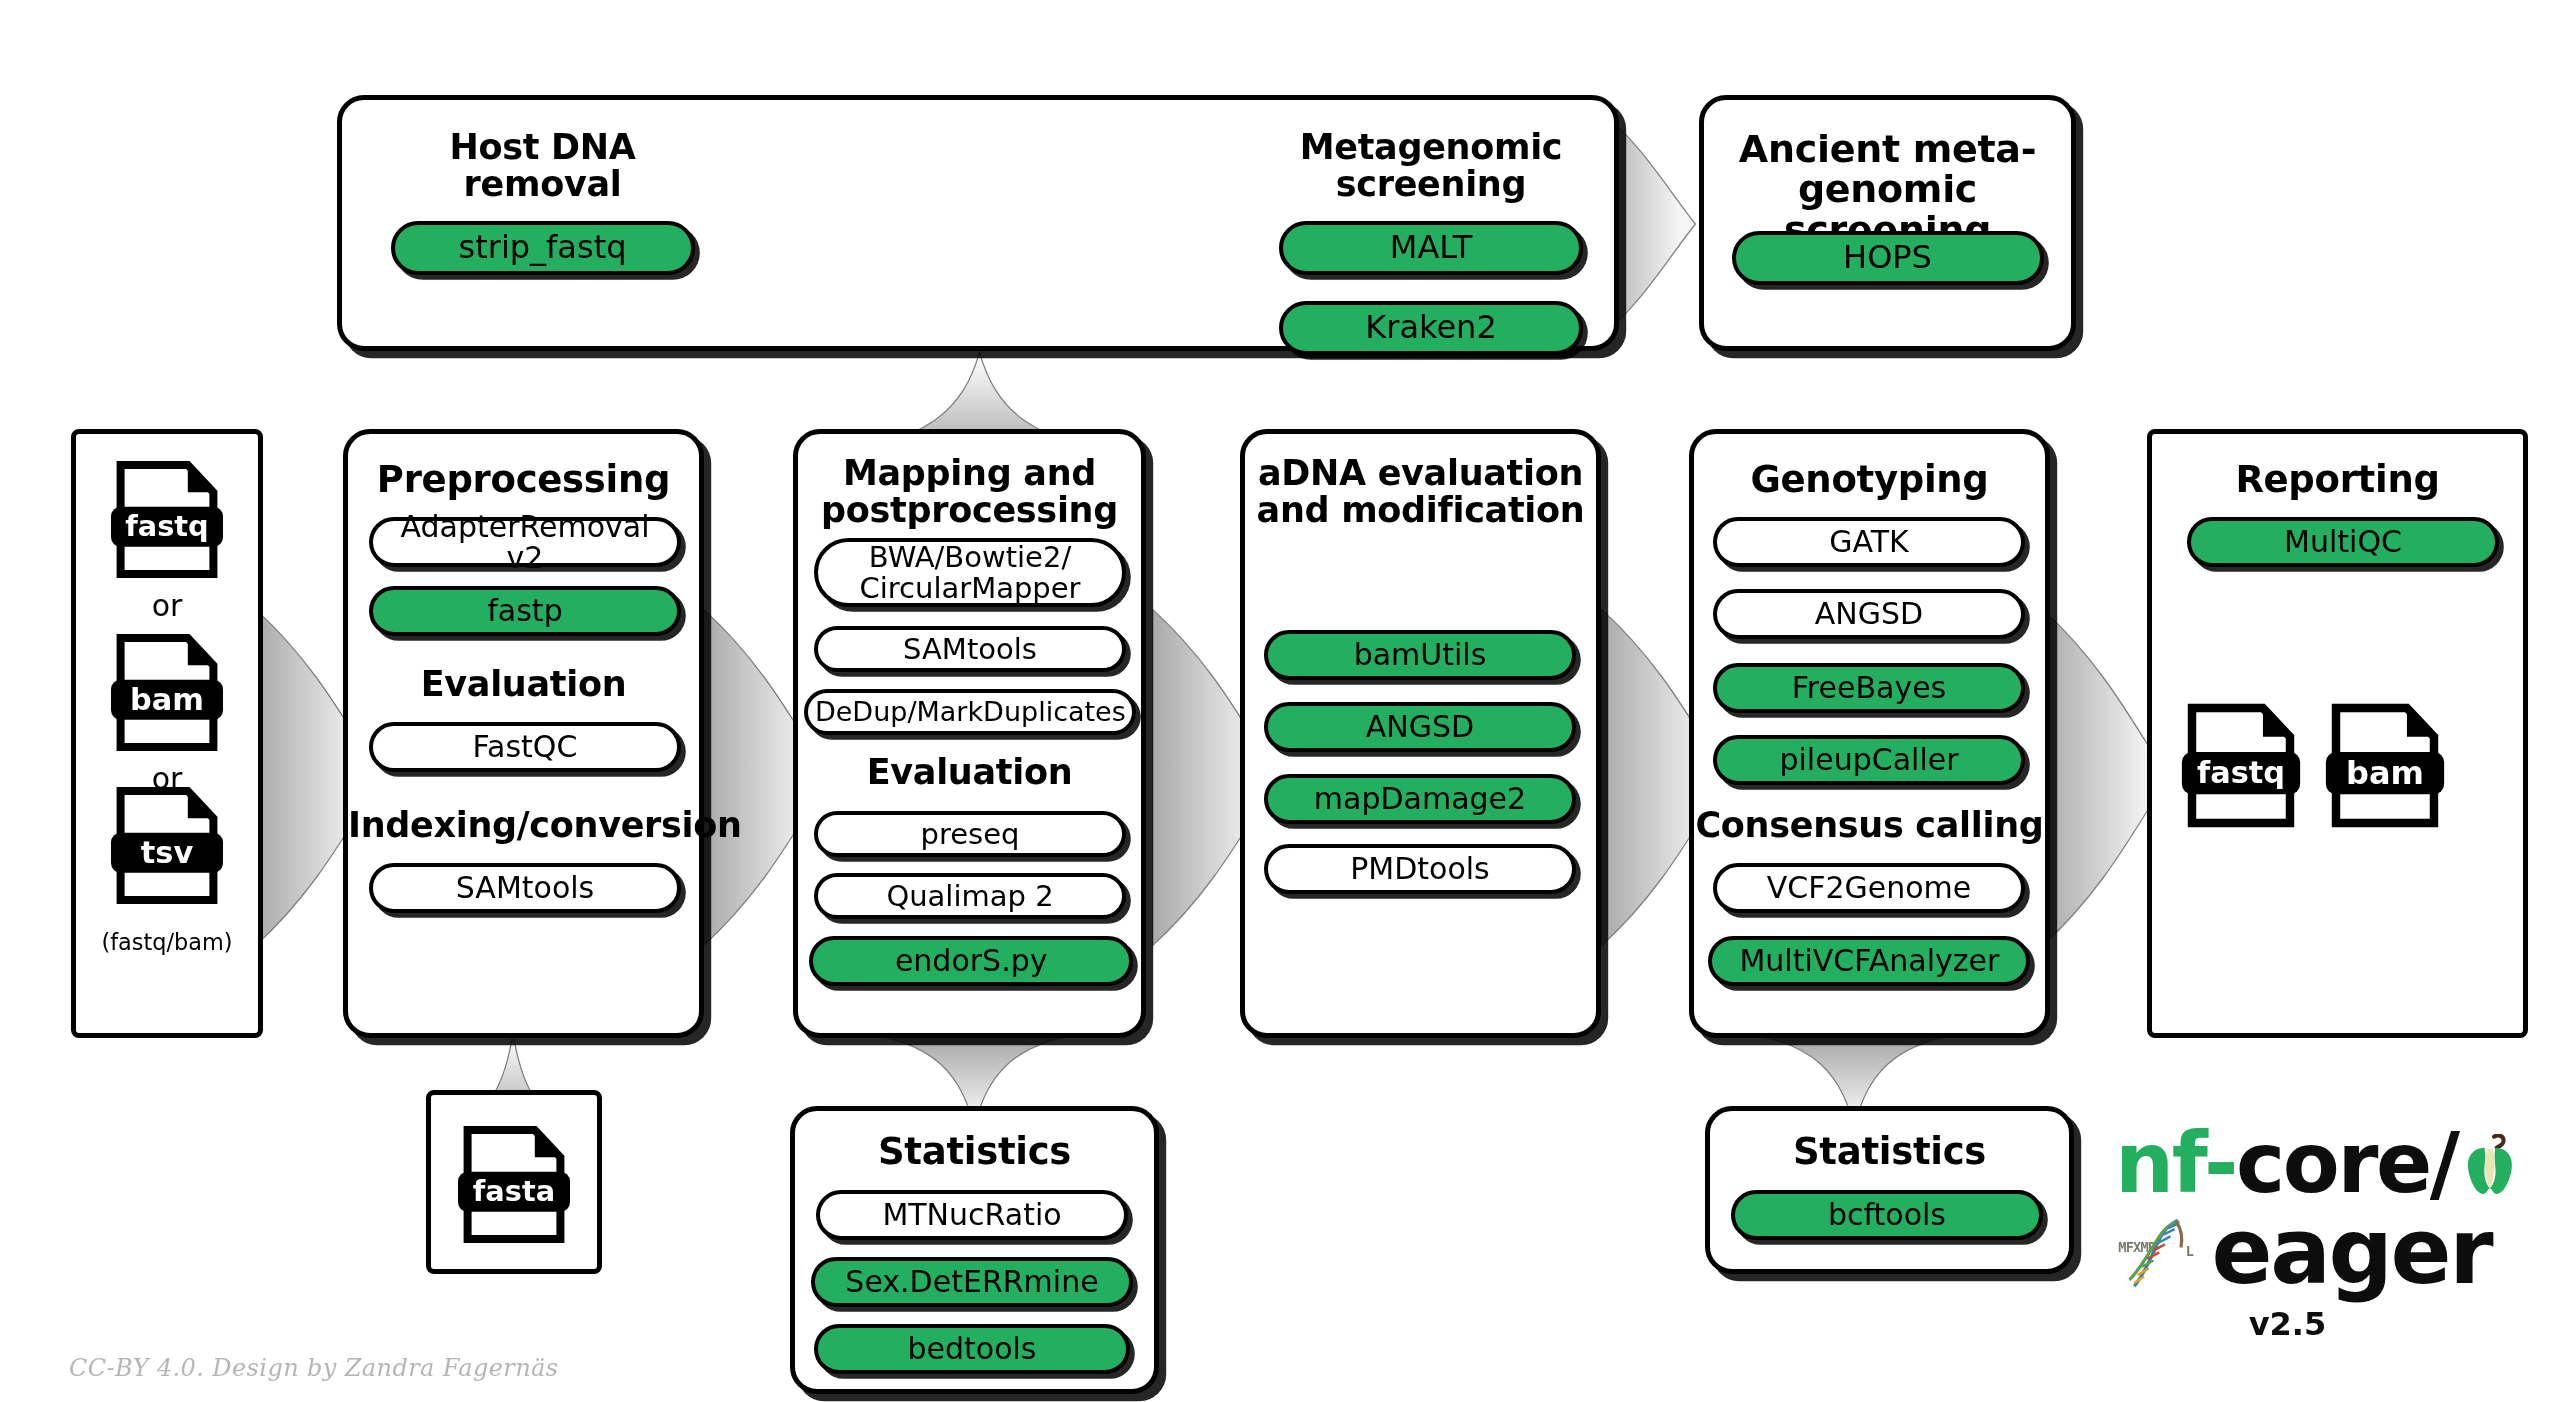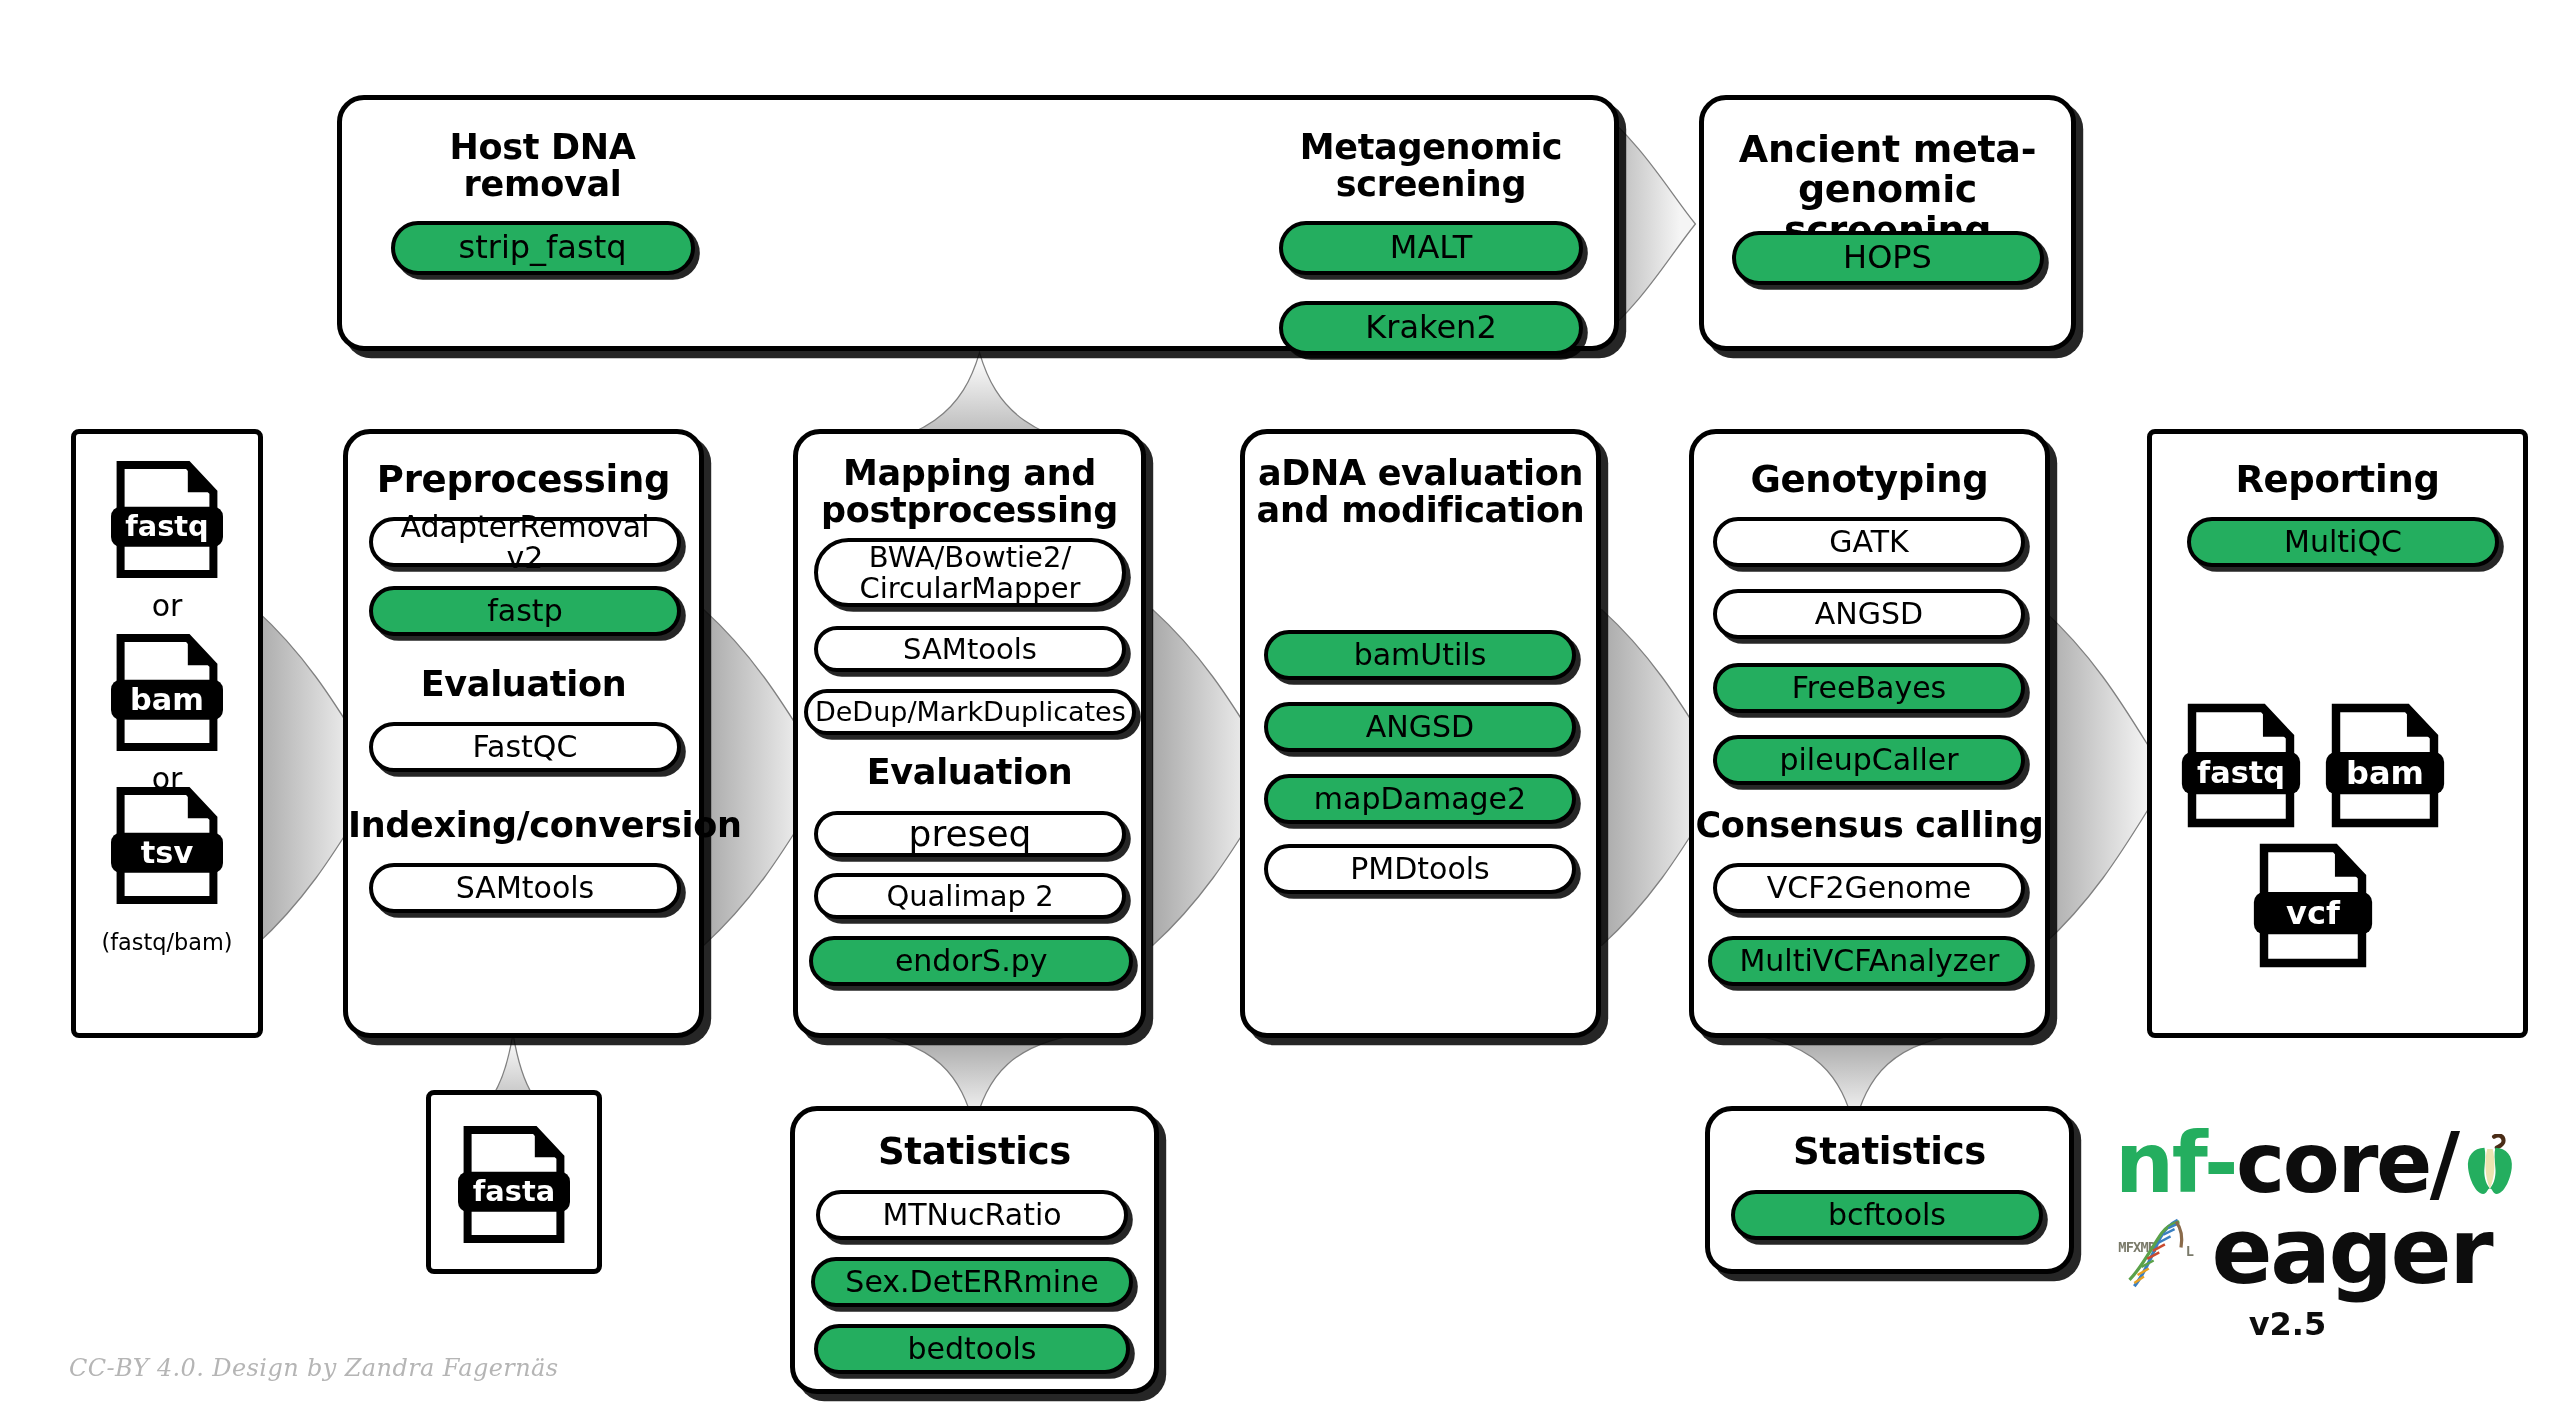--- a/index.html
+++ b/index.html
@@ -264,21 +264,21 @@
   </div>
 
   <div class="box round" style="left:793px;top:429px;width:353px;height:609px;">
     <div class="sect-title" style="position:absolute;left:0;right:0;top:21px;font-size:35px;white-space:pre-line;">Mapping and
 postprocessing</div>
     <div class="pill" style="position:absolute;left:16px;top:104px;width:312px;height:69px;font-size:29px;white-space:pre-line;">BWA/Bowtie2/
 CircularMapper</div>
     <div class="pill" style="position:absolute;left:16px;top:192px;width:312px;height:46px;font-size:29px;">SAMtools</div>
     <div class="pill" style="position:absolute;left:6.4px;top:255px;width:332px;height:46px;font-size:27px;">DeDup/MarkDuplicates</div>
     <div class="sect-title" style="position:absolute;left:0;right:0;top:320px;font-size:35px;">Evaluation</div>
-    <div class="pill" style="position:absolute;left:16px;top:377px;width:312px;height:46px;font-size:36px;">preseq</div>
+    <div class="pill" style="position:absolute;left:16px;top:377px;width:312px;height:46px;font-size:29px;">preseq</div>
     <div class="pill" style="position:absolute;left:16px;top:439px;width:312px;height:46px;font-size:29px;">Qualimap 2</div>
     <div class="pill green" style="position:absolute;left:11.2px;top:502px;width:324px;height:50px;font-size:30px;">endorS.py</div>
   </div>
 
   <div class="box round" style="left:1240px;top:429px;width:361px;height:609px;">
     <div class="sect-title" style="position:absolute;left:0;right:0;top:21px;font-size:35px;white-space:pre-line;">aDNA evaluation
 and modification</div>
     <div class="pill green" style="position:absolute;left:19px;top:196px;width:312px;height:50px;font-size:30px;">bamUtils</div>
     <div class="pill green" style="position:absolute;left:19px;top:268px;width:312px;height:50px;font-size:30px;">ANGSD</div>
     <div class="pill green" style="position:absolute;left:19px;top:340px;width:312px;height:50px;font-size:30px;">mapDamage2</div>
@@ -306,28 +306,20 @@
         <rect x="0" y="58" width="140" height="50" rx="12" fill="#000"></rect>
         <text x="70" y="95" font-family="DejaVu Sans, sans-serif" font-size="36" font-weight="bold" fill="#fff" text-anchor="middle">fastq</text>
       </svg>
     </div>
     <div class="fileicon" style="position:absolute;left:173px;top:269px;width:120px;height:125px;">
       <svg viewBox="0 0 140 148">
         <path d="M12,6 H96 L128,40 V142 H12 Z" fill="#fff" stroke="#000" stroke-width="10"></path>
         <path d="M96,6 L128,40 H96 Z" fill="#000"></path>
         <rect x="0" y="58" width="140" height="50" rx="12" fill="#000"></rect>
         <text x="70" y="96" font-family="DejaVu Sans, sans-serif" font-size="38" font-weight="bold" fill="#fff" text-anchor="middle">bam</text>
-      </svg>
-    </div>
-    <div class="fileicon" style="position:absolute;left:101px;top:409px;width:120px;height:125px;">
-      <svg viewBox="0 0 140 148">
-        <path d="M12,6 H96 L128,40 V142 H12 Z" fill="#fff" stroke="#000" stroke-width="10"></path>
-        <path d="M96,6 L128,40 H96 Z" fill="#000"></path>
-        <rect x="0" y="58" width="140" height="50" rx="12" fill="#000"></rect>
-        <text x="70" y="96" font-family="DejaVu Sans, sans-serif" font-size="38" font-weight="bold" fill="#fff" text-anchor="middle">vcf</text>
       </svg>
     </div>
   </div>
 
   <div class="box sharp" style="left:426px;top:1090px;width:176px;height:184px;box-shadow:none;">
     <div class="fileicon" style="position:absolute;left:50%;transform:translateX(-50%);top:30px;width:112px;height:119px;">
       <svg viewBox="0 0 140 148">
         <path d="M12,6 H96 L128,40 V142 H12 Z" fill="#fff" stroke="#000" stroke-width="10"></path>
         <path d="M96,6 L128,40 H96 Z" fill="#000"></path>
         <rect x="0" y="58" width="140" height="50" rx="12" fill="#000"></rect>

